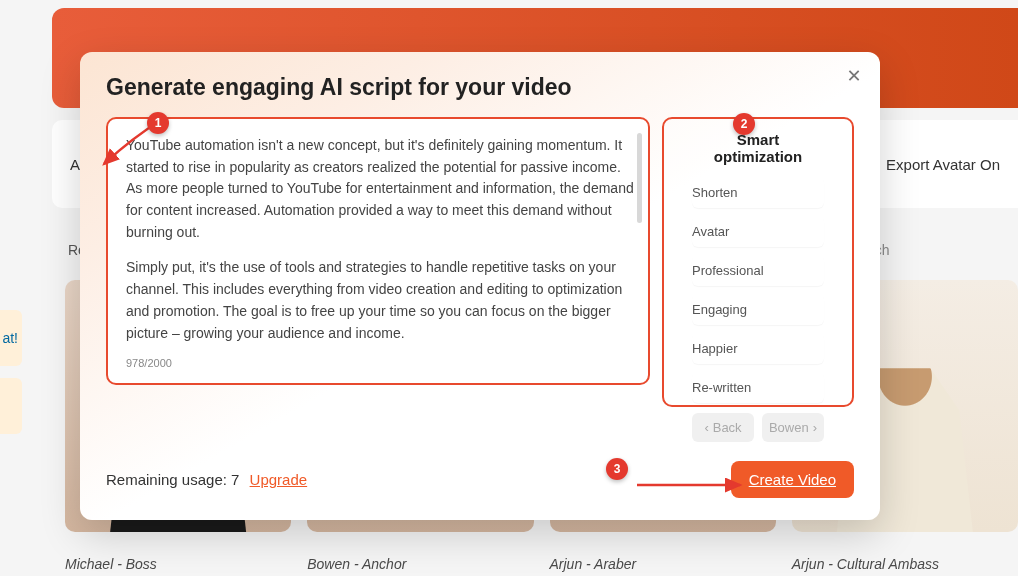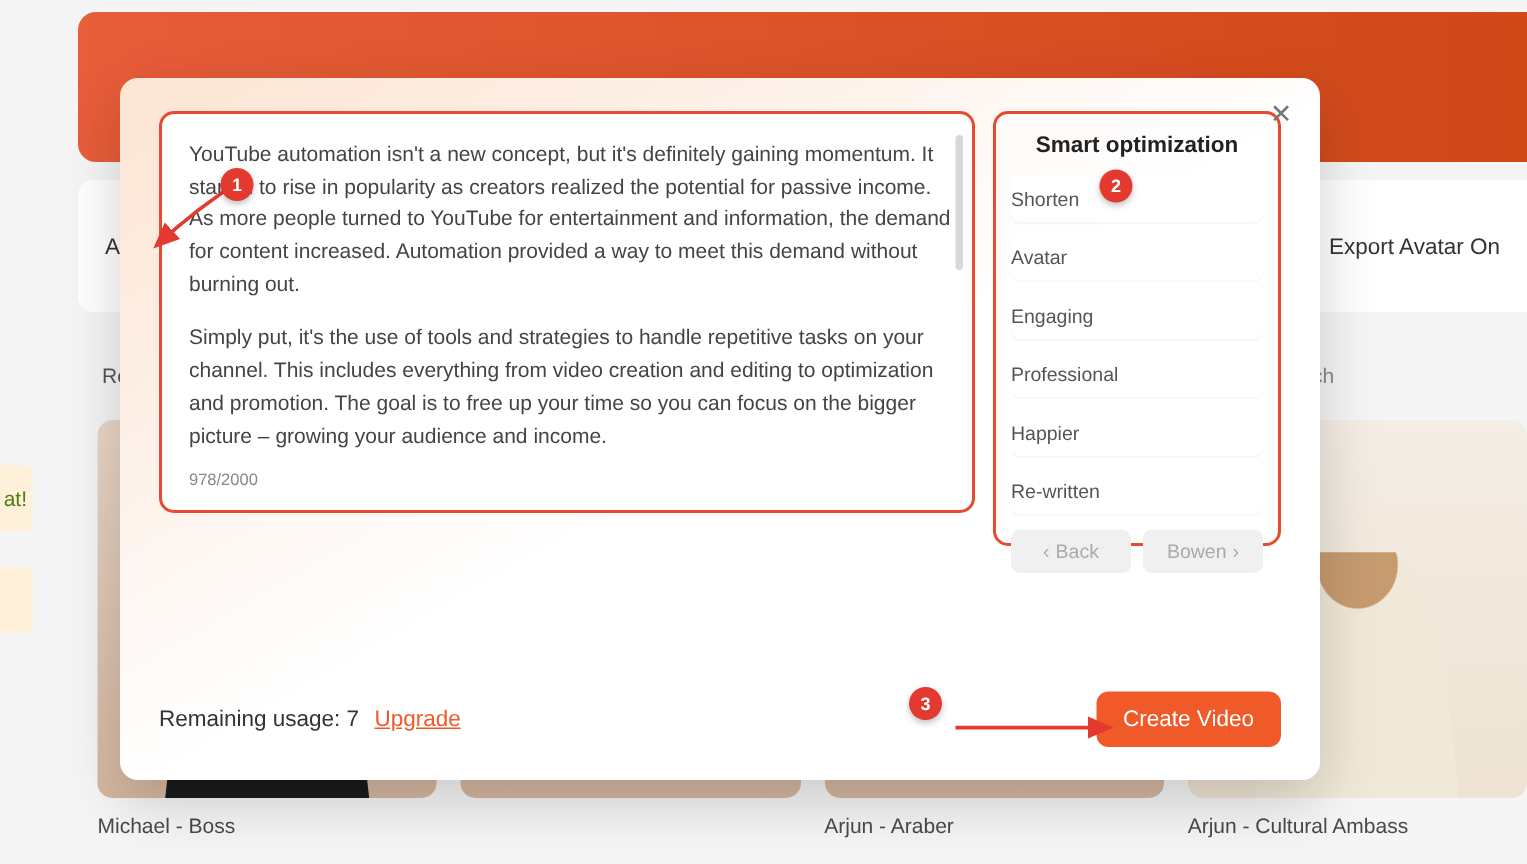--- a/index.html
+++ b/index.html
@@ -2,56 +2,56 @@
 <html><head>
 <meta charset="utf-8">
 <style>
 * { margin: 0; padding: 0; box-sizing: border-box; }
 body { font-family: -apple-system, BlinkMacSystemFont, 'Segoe UI', sans-serif; width: 1018px; height: 576px; overflow: hidden; position: relative; background: #f5f5f5; }
 
 .bg-layer { position: absolute; inset: 0; }
 .top-banner { position: absolute; top: 8px; left: 52px; right: 0; height: 100px; background: linear-gradient(90deg, #e85d3a, #d04818); border-radius: 12px 0 0 12px; }
 .tabs-bar { position: absolute; top: 120px; left: 52px; right: 0; height: 88px; background: #fff; border-radius: 10px 0 0 10px; display: flex; align-items: center; padding: 0 18px; gap: 30px; }
 .tab-item { font-size: 15px; color: #333; }
-.sidebar-chip { position: absolute; left: 0; width: 22px; height: 44px; background: #fff0d9; border-radius: 0 6px 6px 0; display: flex; align-items: center; justify-content: flex-end; padding-right: 4px; font-size: 14px; color: #4d7c0f; }
+.sidebar-chip { position: absolute; left: 0; width: 22px; height: 56px; background: #fff0d9; border-radius: 0 6px 6px 0; display: flex; align-items: center; justify-content: flex-end; padding-right: 4px; font-size: 14px; color: #0369a1; }
 .chip1 { top: 310px; }
 .chip2 { top: 378px; }
 .sub-label { position: absolute; top: 242px; left: 68px; font-size: 14px; color: #555; }
 .search-stub { position: absolute; top: 242px; left: 870px; font-size: 14px; color: #888; }
 
 .avatars-row { position: absolute; top: 280px; left: 65px; right: 0; display: flex; gap: 16px; }
 .avatar-card { width: 256px; }
 .avatar-img { width: 100%; height: 252px; background: linear-gradient(180deg, #e9d6c7, #d5b7a0); border-radius: 10px; position: relative; overflow: hidden; }
 .avatar-img.light { background: linear-gradient(180deg, #f4ede4, #eee3d3); }
-.avatar-name { margin-top: 10px; font-size: 14px; color: #4a4a4a; }
+.avatar-name { margin-top: 24px; font-size: 14px; color: #4a4a4a; font-style: italic; }
 .silhouette { position: absolute; bottom: 0; left: 50%; transform: translateX(-50%); width: 170px; height: 210px; background: radial-gradient(ellipse 50px 55px at 50% 28%, #2a2a2a 55%, transparent 57%), linear-gradient(#1a1a1a, #1a1a1a); background-repeat: no-repeat; clip-path: polygon(35% 22%, 65% 22%, 82% 42%, 90% 100%, 10% 100%, 18% 42%); }
 .silhouette.light-person { background: radial-gradient(ellipse 48px 52px at 50% 26%, #c79b70 55%, transparent 57%), linear-gradient(#f0e8d8, #f0e8d8); }
 
 .modal-backdrop { position: absolute; inset: 0; }
 .modal { position: absolute; top: 52px; left: 80px; width: 800px; height: 468px; background: linear-gradient(150deg, #fce5d3 0%, #fdeee4 22%, #fff 52%); border-radius: 12px; box-shadow: 0 14px 40px rgba(0,0,0,0.18); padding: 22px 26px; }
 .modal-close { position: absolute; top: 14px; right: 16px; width: 20px; height: 20px; color: #777; cursor: pointer; font-size: 18px; display: flex; align-items: center; justify-content: center; }
 .modal-title { font-size: 23px; font-weight: 600; color: #222; margin-bottom: 16px; }
 
 .modal-body { display: flex; gap: 12px; }
 .script-box { flex: 1; height: 268px; background: #fff; border: 2px solid #e84a2e; border-radius: 10px; padding: 16px 14px 10px 18px; position: relative; overflow: hidden; }
 .script-text { font-size: 14px; line-height: 1.55; color: #444; height: 208px; overflow: hidden; }
 .script-text p { margin-bottom: 14px; }
 .char-count { position: absolute; bottom: 14px; left: 18px; font-size: 11px; color: #888; }
 .script-scroll { position: absolute; top: 14px; right: 6px; width: 5px; height: 90px; background: #d8d8d8; border-radius: 3px; }
 
-.opt-panel { width: 192px; height: 290px; border: 2px solid #e84a2e; border-radius: 10px; padding: 12px 10px; display: flex; flex-direction: column; gap: 8px; background: rgba(255,255,255,0.3); }
+.opt-panel { width: 192px; height: 290px; border: 2px solid #e84a2e; border-radius: 10px; padding: 12px 28px; display: flex; flex-direction: column; gap: 8px; background: rgba(255,255,255,0.3); }
 .opt-title { font-size: 15px; font-weight: 600; color: #222; text-align: center; margin-bottom: 4px; }
 .opt-btn { background: #fff; border: none; border-radius: 6px; padding: 8px 0; font-size: 13px; color: #555; cursor: pointer; text-align: left; box-shadow: 0 1px 1px rgba(0,0,0,0.04); }
 .nav-row { display: flex; gap: 8px; margin-top: 2px; }
 .nav-btn { flex: 1; background: #f0f0f0; border: none; border-radius: 6px; padding: 7px 0; font-size: 13px; color: #aaa; display: flex; align-items: center; justify-content: center; gap: 4px; cursor: pointer; }
 
 .modal-footer { position: absolute; bottom: 22px; left: 26px; right: 26px; display: flex; align-items: center; justify-content: space-between; }
 .usage { font-size: 15px; color: #333; font-weight: 500; }
 .upgrade-link { color: #f05a28; margin-left: 6px; font-weight: 500; text-decoration: underline; }
-.create-btn { background: #f05a28; color: #fff; border: none; border-radius: 8px; padding: 10px 18px; font-size: 15px; cursor: pointer; }
+.create-btn { background: #f05a28; color: #fff; border: none; border-radius: 8px; padding: 10px 18px; font-size: 15px; cursor: pointer; text-decoration: underline; }
 
 .callout { position: absolute; width: 22px; height: 22px; background: #e4392e; border-radius: 50%; color: #fff; font-size: 12px; font-weight: 600; display: flex; align-items: center; justify-content: center; box-shadow: 0 2px 4px rgba(0,0,0,0.25); }
 .arrow-svg { position: absolute; pointer-events: none; }
 </style>
 </head>
 <body>
 
 <div class="bg-layer">
   <div class="top-banner"></div>
   <div class="tabs-bar">
@@ -65,54 +65,56 @@
 
   <div class="avatars-row">
     <div class="avatar-card">
       <div class="avatar-img">
           <div class="silhouette"></div>
         </div>
       <div class="avatar-name">Michael - Boss</div>
     </div>
     <div class="avatar-card">
       <div class="avatar-img"></div>
+      <div class="avatar-name">Bowen - Anchor</div>
     </div>
     <div class="avatar-card">
       <div class="avatar-img"></div>
       <div class="avatar-name">Arjun - Araber</div>
     </div>
     <div class="avatar-card">
       <div class="avatar-img light">
           <div class="silhouette light-person"></div>
         </div>
       <div class="avatar-name">Arjun - Cultural Ambass</div>
     </div>
   </div>
 </div>
 
 <div class="modal-backdrop">
   <div class="modal">
     <div class="modal-close">✕</div>
+    <h2 class="modal-title">Generate engaging AI script for your video</h2>
 
     <div class="modal-body">
       <div class="script-box">
         <div class="script-text">
           <p>YouTube automation isn't a new concept, but it's definitely gaining momentum. It started to rise in popularity as creators realized the potential for passive income. As more people turned to YouTube for entertainment and information, the demand for content increased. Automation provided a way to meet this demand without burning out.</p>
           <p>Simply put, it's the use of tools and strategies to handle repetitive tasks on your channel. This includes everything from video creation and editing to optimization and promotion. The goal is to free up your time so you can focus on the bigger picture – growing your audience and income.</p>
         </div>
         <div class="char-count">978/2000</div>
         <div class="script-scroll"></div>
       </div>
 
       <div class="opt-panel">
         <div class="opt-title">Smart optimization</div>
         <button class="opt-btn">Shorten</button>
         <button class="opt-btn">Avatar</button>
+        <button class="opt-btn">Professional</button>
         <button class="opt-btn">Engaging</button>
-        <button class="opt-btn">Professional</button>
         <button class="opt-btn">Happier</button>
         <button class="opt-btn">Re-written</button>
         <div class="nav-row">
           <button class="nav-btn">
             <span>‹</span>
             <span>Back</span>
           </button>
           <button class="nav-btn">
             <span>Bowen</span>
             <span>›</span>

